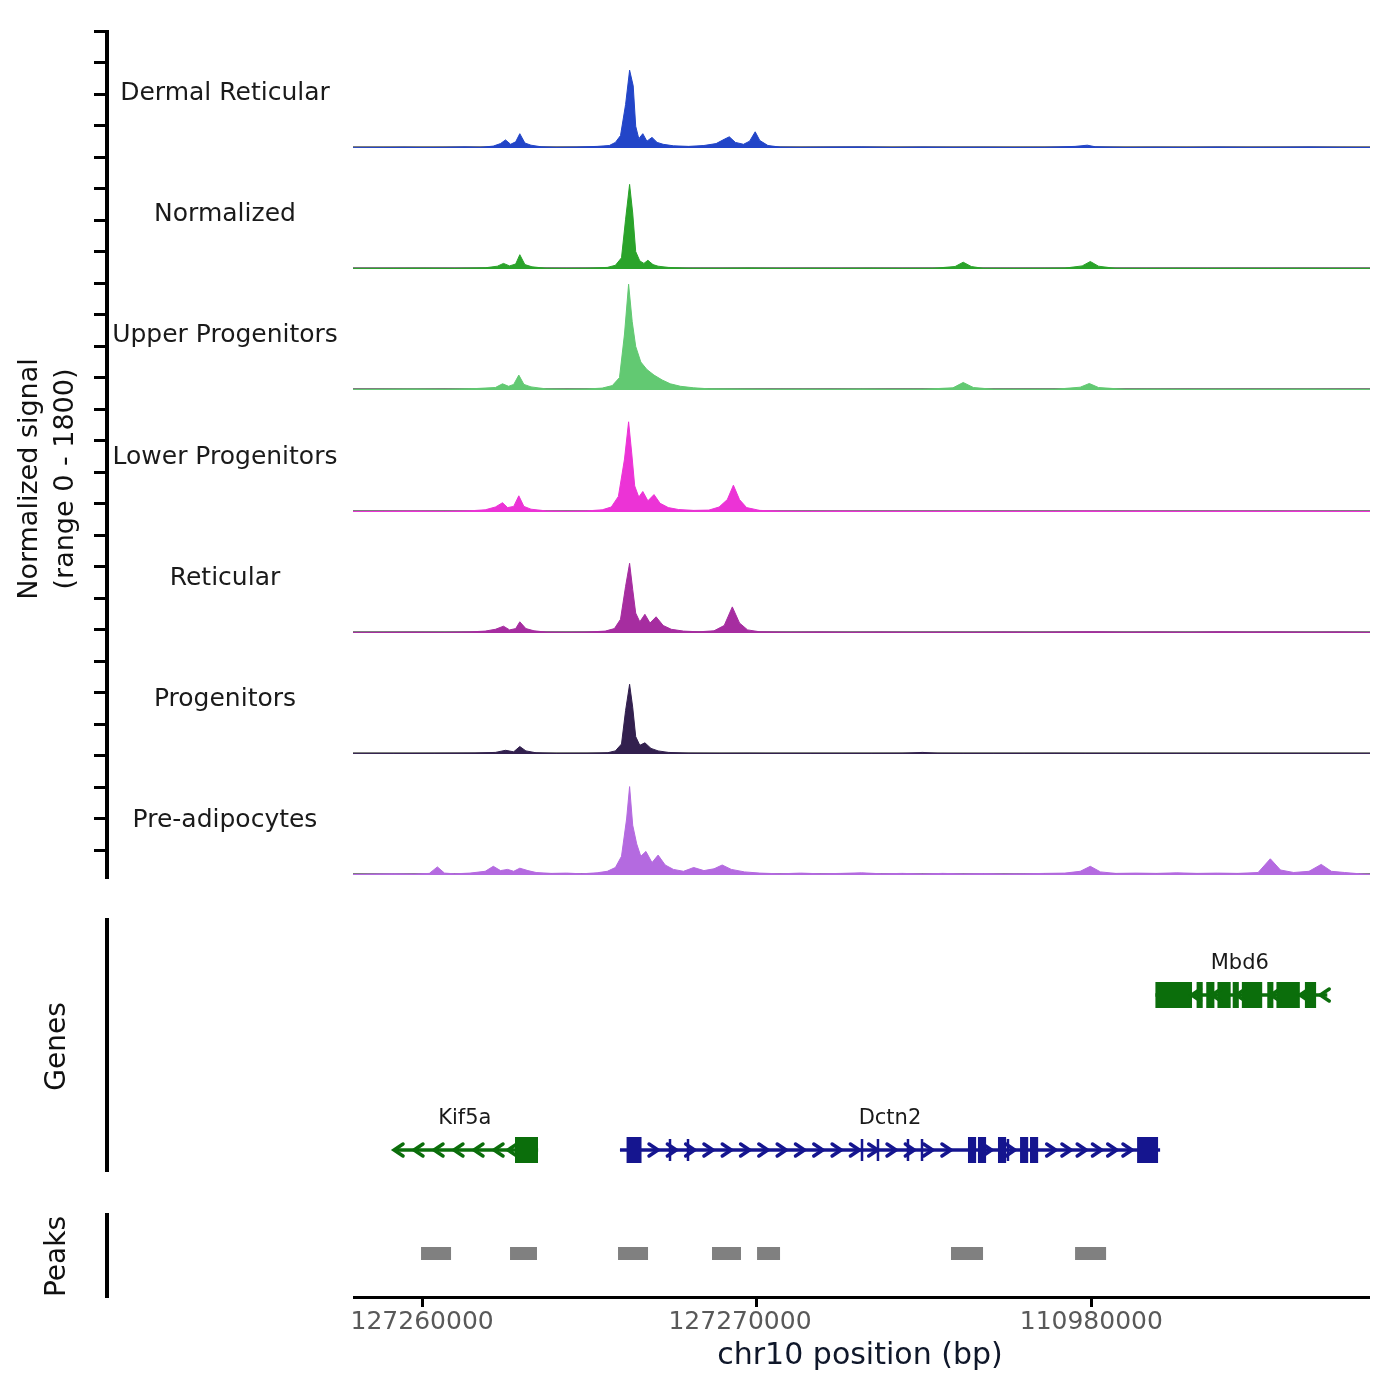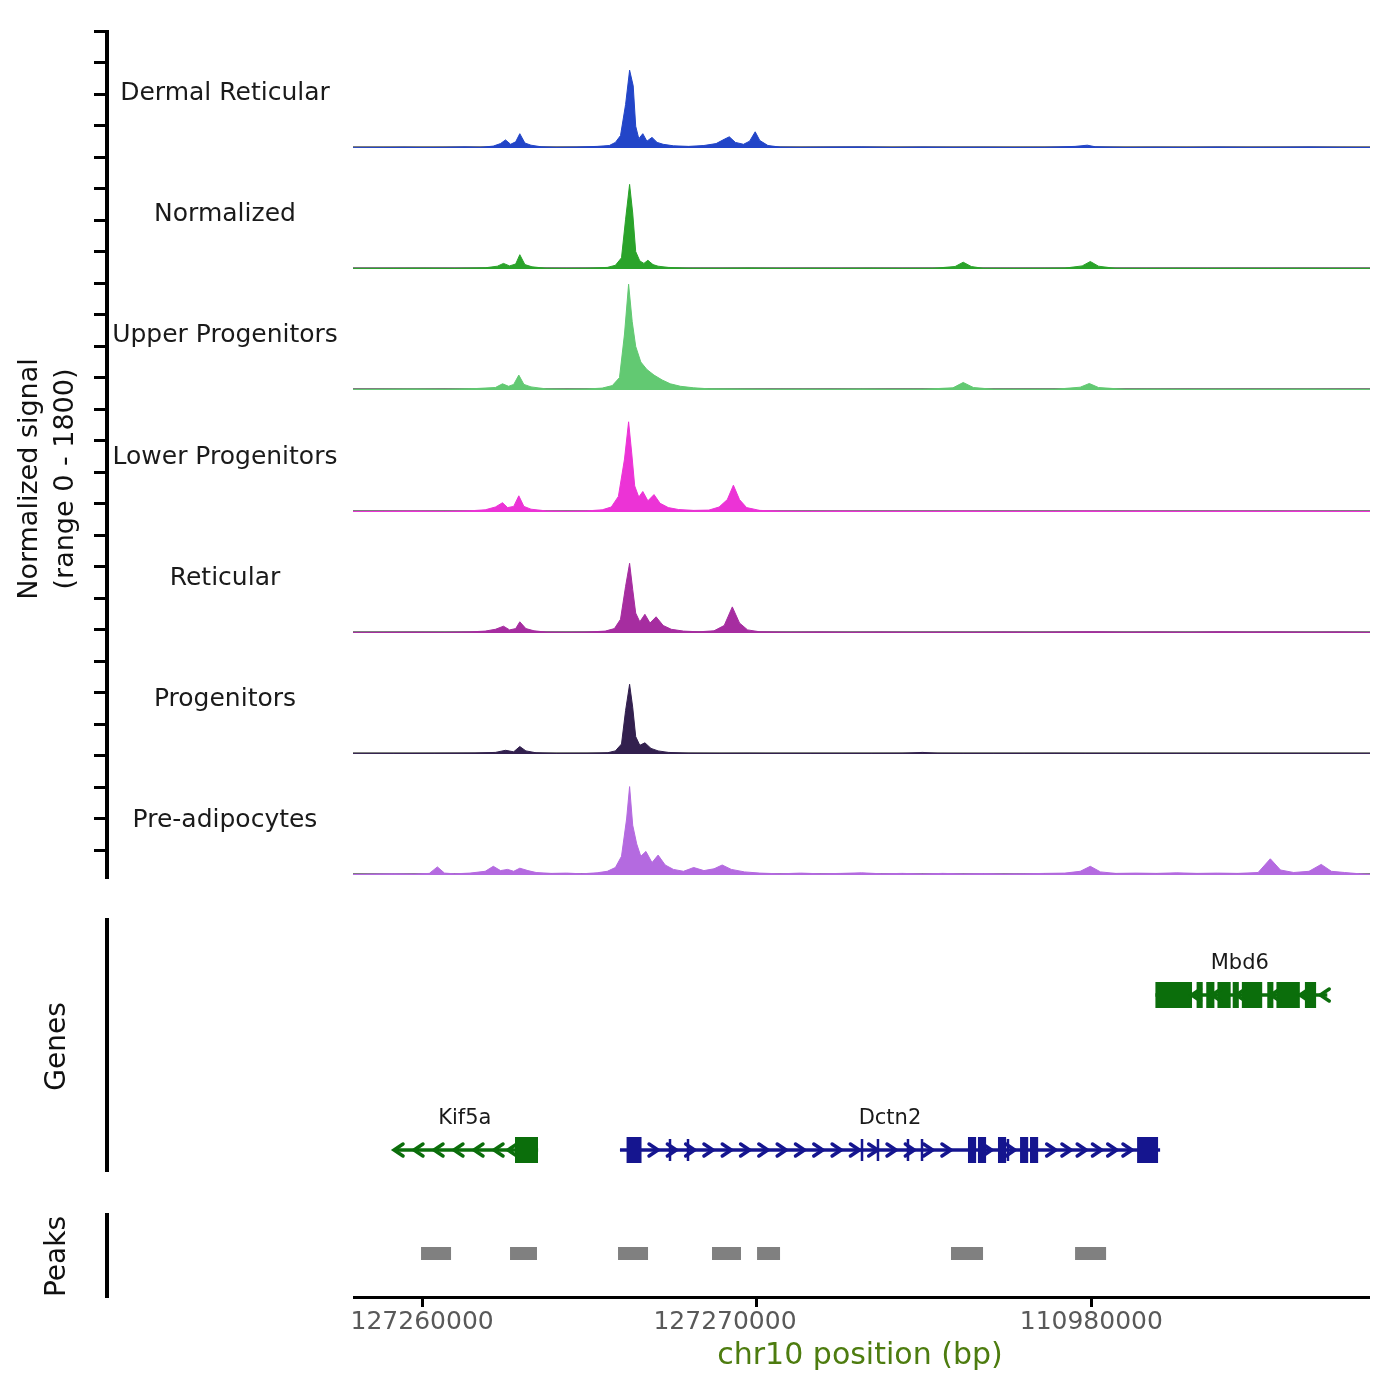--- a/index.html
+++ b/index.html
@@ -15,21 +15,21 @@
           transform-origin:center;font-size:28px;color:#111;}
   .track-label{position:absolute;left:100px;width:250px;height:32px;line-height:32px;
                text-align:center;font-size:25px;color:#1a1a1a;white-space:nowrap;}
   .baseline{position:absolute;left:353px;width:1017px;height:2px;background:#7e7e7e;}
   .track-area,.glyph-svg{position:absolute;}
   .xaxis-line{position:absolute;left:353px;top:1296px;width:1017px;height:3px;background:#000;}
   .xtick{position:absolute;top:1299px;width:3px;height:8px;background:#000;}
   .xtick-label{position:absolute;top:1306px;width:180px;margin-left:-90px;text-align:center;
                font-size:25px;color:#595959;}
   .xtitle{position:absolute;left:560px;top:1336px;width:600px;text-align:center;
-          font-size:30px;color:#4d7c0f;}
+          font-size:30px;color:#0f172a;}
 </style>
 </head>
 <body>
 
 <div id="figure">
 
   <div class="vaxis" style="left:105px;top:30px;width:4px;height:849px;"></div>
   <div class="yticks"></div>
   <div class="ylab">
     <div>Normalized signal</div>
@@ -40,21 +40,21 @@
   <div class="seclab" style="left:-95px;top:1030px;">Genes</div>
 
   <div class="vaxis" style="left:105px;top:1213px;width:4px;height:85px;"></div>
   <div class="seclab" style="left:-95px;top:1240px;">Peaks</div>
 
   <div class="xaxis-line"></div>
   <div id="xticks">
       <div class="xtick" style="left: 420.656px;"></div>
       <div class="xtick-label" style="left: 422.156px;">127260000</div>
       <div class="xtick" style="left: 755.249px;"></div>
-      <div class="xtick-label" style="left: 725px; text-align: center;">127270000</div>
+      <div class="xtick-label" style="left: 740px; text-align: center;">127270000</div>
       <div class="xtick" style="left: 1089.84px;"></div>
       <div class="xtick-label" style="left: 1091.34px;">110980000</div>
     </div>
   <div class="xtitle">chr10 position (bp)</div>
 
   <div id="tracks">
       <div class="track-label" style="top: 76px;">Dermal Reticular</div>
       <div class="baseline" style="top: 146px;"></div>
       <svg class="track-area" width="1017" height="112" viewBox="0 0 1017 112" style="left: 353px; top: 36px;">
         <path d="M0,112 L0.0,111.9 L30.5,111.6 L50.9,111.3 L71.2,111.6 L91.5,111.4 L111.9,110.9 L127.1,111.4 L140.3,110.1 L147.5,107.6 L152.5,103.9 L157.6,108.3 L162.7,105.8 L166.8,97.7 L171.9,107.0 L178.0,109.2 L188.1,110.8 L203.4,111.4 L223.7,111.1 L244.1,110.4 L256.3,109.5 L262.4,106.4 L267.5,99.6 L272.6,68.4 L276.6,34.2 L280.2,49.8 L282.7,90.2 L285.8,102.7 L289.8,97.7 L293.9,105.2 L299.0,101.4 L304.1,106.4 L310.2,108.3 L320.4,109.8 L335.6,110.4 L350.9,109.5 L363.1,107.6 L371.2,103.3 L376.3,100.8 L382.4,106.4 L390.5,108.3 L396.6,105.2 L402.2,95.8 L406.8,104.5 L414.9,109.5 L427.1,111.1 L447.5,111.4 L478.0,111.1 L508.5,110.9 L539.0,111.5 L569.5,111.1 L600.0,111.4 L630.5,111.3 L661.1,111.5 L691.6,111.4 L722.1,110.4 L734.3,109.2 L742.4,110.8 L772.9,111.5 L803.4,111.3 L833.9,111.5 L864.4,111.1 L895.0,111.4 L925.5,111.3 L956.0,111.0 L986.5,111.4 L1017.0,111.6 L1017,112 Z" fill="#2245c8" stroke="#2245c8" stroke-width="1"></path>

